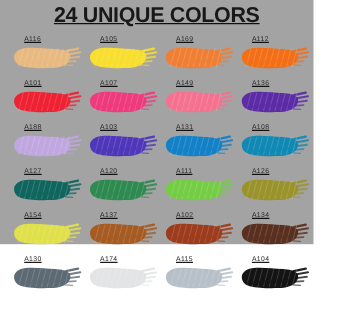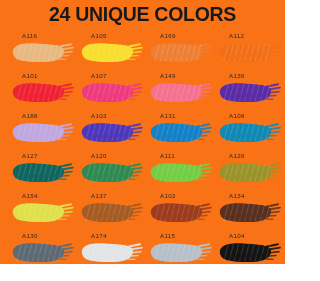--- a/index.html
+++ b/index.html
@@ -9,24 +9,25 @@
   }
   body {
     width: 285px;
     height: 281px;
     font-family: "Liberation Sans", sans-serif;
     overflow: hidden;
     position: relative;
   }
   #page {
     width: 285px;
-    height: 264px;
-    background: #f97316;
+    height: 222px;
+    background: #a3a3a3;
     position: relative;
     box-sizing: border-box;
+    text-decoration: underline;
   }
   #title {
     text-align: center;
     font-family: "Liberation Sans", sans-serif;
     font-weight: bold;
     font-size: 19.5px;
     letter-spacing: -0.3px;
     color: #17181a;
     padding-top: 5px;
     line-height: 1.0;

